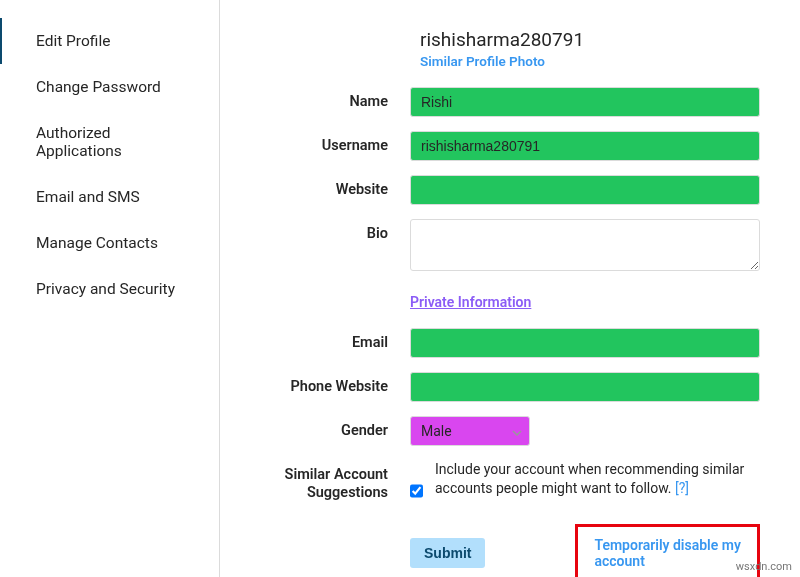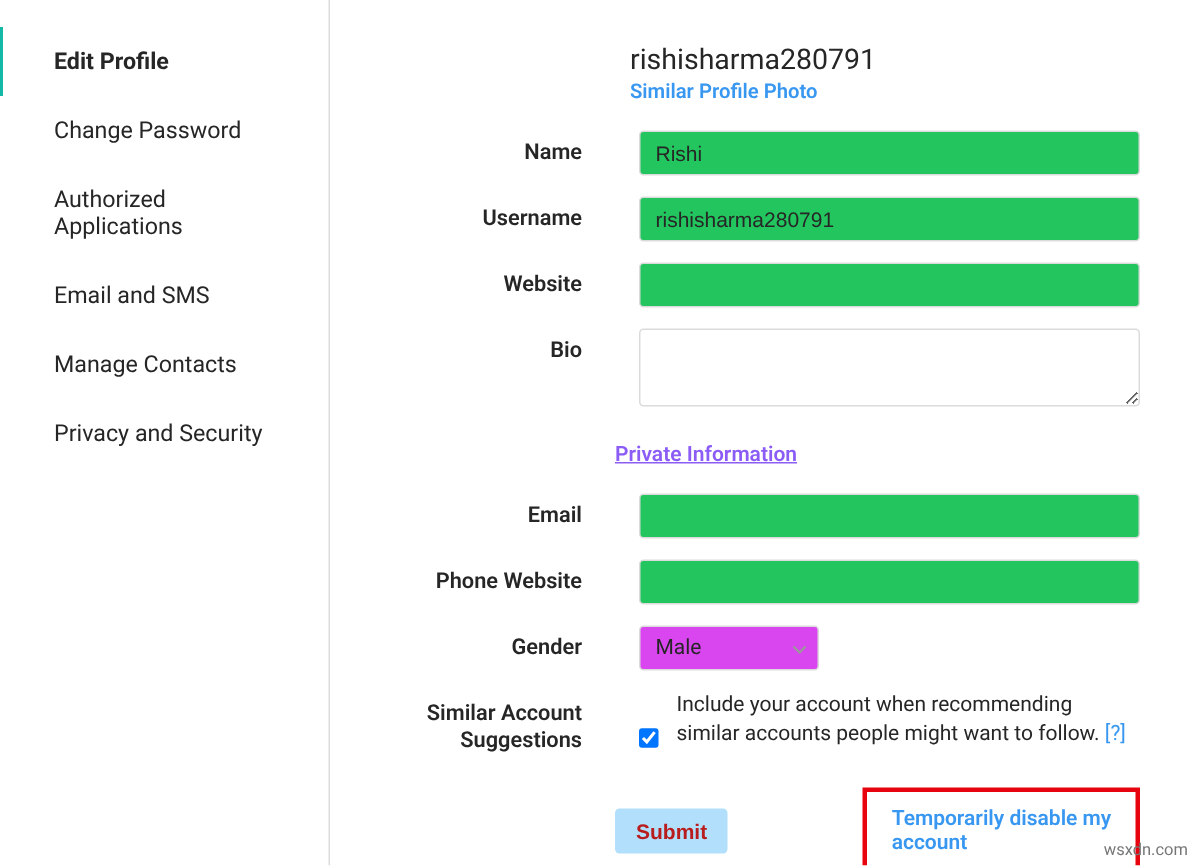--- a/index.html
+++ b/index.html
@@ -22,36 +22,35 @@
     flex-shrink: 0;
   }
   .sidebar-item {
     padding: 14px 28px 14px 34px;
     font-size: 15.5px;
     color: #262626;
     cursor: pointer;
     border-left: 2px solid transparent;
   }
   .sidebar-item.active {
-    border-left: 2px solid #14b8a6;
-    font-weight: 700;
+    border-left: 2px solid #0c4a6e;
+    font-weight: 400;
   }
   .main {
     flex: 1;
     padding: 28px 40px 20px 40px;
     overflow: hidden;
   }
   .header-block { margin-left: 160px; margin-bottom: 18px; }
   .username-display { font-size: 19px; font-weight: 400; color: #262626; }
   .change-photo { color: #3897f0; font-size: 13.5px; font-weight: 600; cursor: pointer; margin-top: 2px; }
   .form-row {
     display: flex;
     align-items: flex-start;
     margin-bottom: 14px;
-    gap: 16px;
   }
   .form-label {
     width: 150px;
     text-align: right;
     font-weight: 600;
     font-size: 14.5px;
     padding-right: 22px;
     padding-top: 6px;
     flex-shrink: 0;
   }
@@ -124,21 +123,21 @@
   }
   .learn-more { color: #3897f0; cursor: pointer; }
   .actions-row {
     display: flex;
     align-items: center;
     margin-top: 22px;
     margin-left: 150px;
   }
   .submit-btn {
     background: #b2dffc;
-    color: #b91c1c;
+    color: #0c4a6e;
     border: none;
     border-radius: 3px;
     padding: 7px 14px;
     font-weight: 600;
     font-size: 14px;
     cursor: pointer;
   }
   .disable-link {
     color: #3897f0;
     font-weight: 600;

